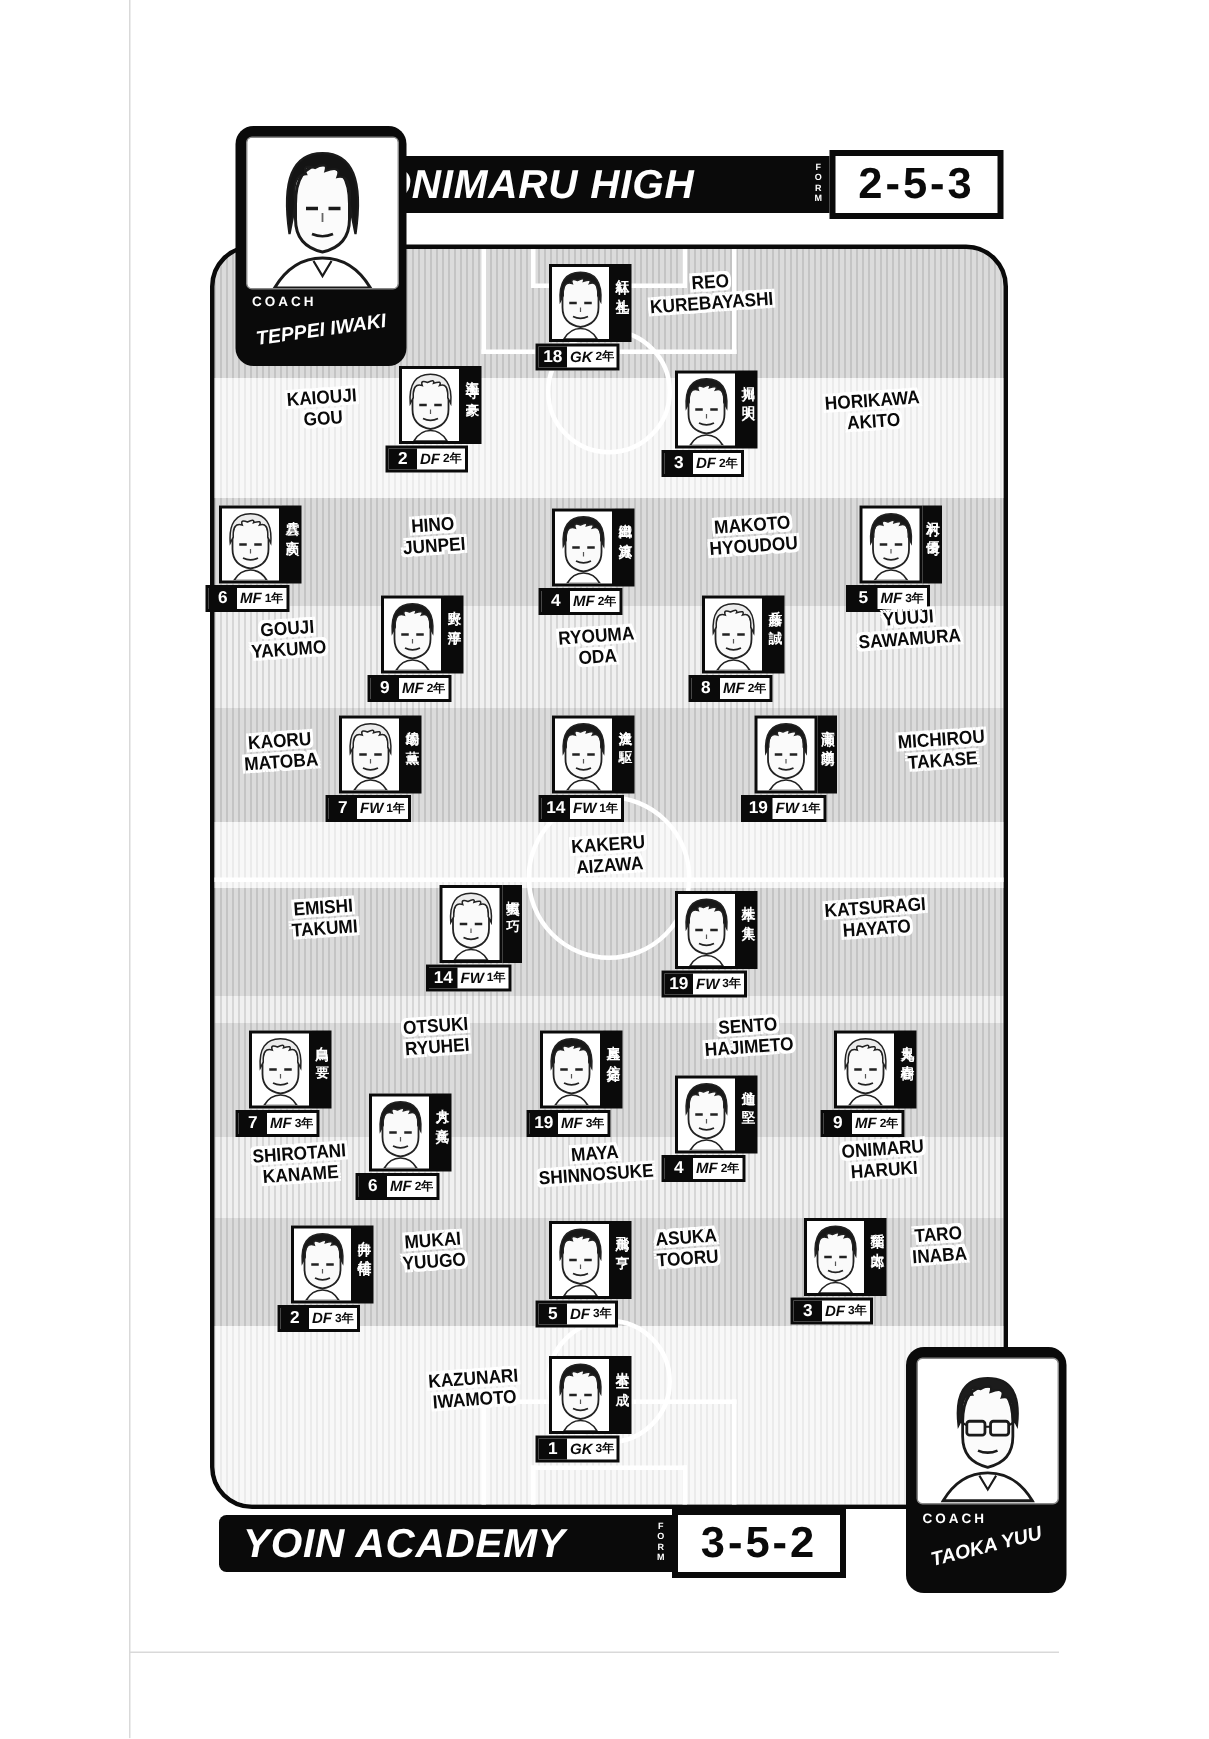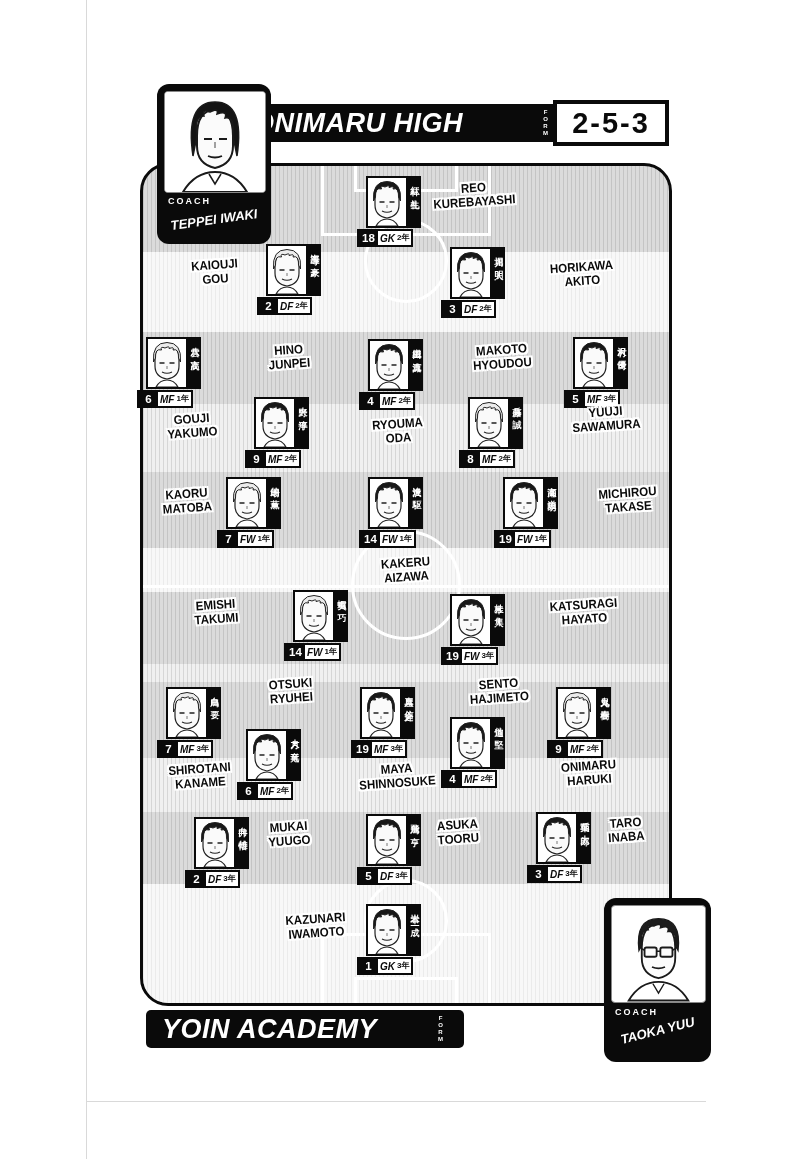--- a/index.html
+++ b/index.html
@@ -523,20 +523,21 @@
   <div class="team-bar" id="bar-enoshima">
     <span>ONIMARU HIGH</span>
   </div>
   <div class="form-tab" id="tab-enoshima">FORM</div>
   <div class="formation-box" id="form-enoshima">2-5-3</div>
 
   <div class="team-bar" id="bar-yoin">
     <span>YOIN ACADEMY</span>
   </div>
   <div class="form-tab" id="tab-yoin">FORM</div>
+  <div class="formation-box" id="form-yoin">3-5-2</div>
 
   <div class="coach-box" id="coach-top">
     <div class="coach-portrait">
       <svg viewBox="0 0 100 100" width="100%" height="100%">
         <rect width="100" height="100" fill="#ffffff"></rect>
         <path d="M32 44 Q32 18 50 18 Q68 18 68 44 L68 54 Q68 72 50 76 Q32 72 32 54 Z" fill="#fbfbfb" stroke="#1a1a1a" stroke-width="2"></path>
         <path d="M28 64 Q20 10 50 10 Q80 10 72 64 L68 44 Q70 24 60 26 Q63 18 52 22 Q54 15 45 20 Q36 17 39 24 Q29 24 32 44 Z" fill="#141414" stroke="#1a1a1a" stroke-width="1.5"></path>
         <path d="M39 47 L47 47 M54 47 L62 47" stroke="#1a1a1a" stroke-width="2.2"></path>
         <path d="M50 50 L50 56" stroke="#666" stroke-width="1.2"></path>
         <path d="M43 64 Q50 67 57 64" stroke="#1a1a1a" stroke-width="1.8" fill="none"></path>

